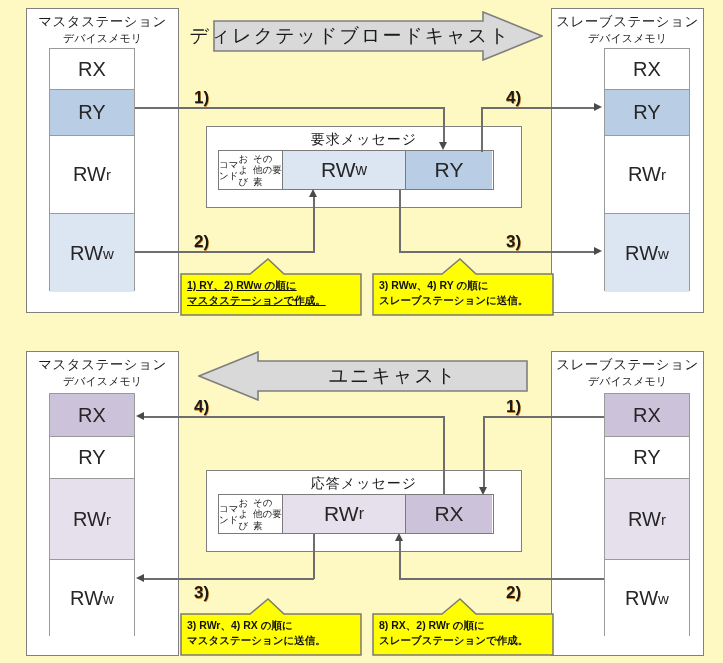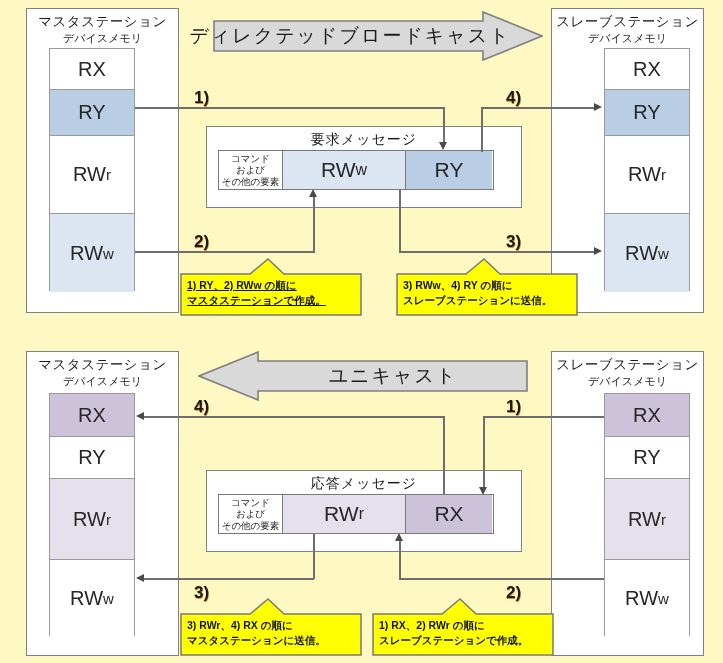--- a/index.html
+++ b/index.html
@@ -40,21 +40,21 @@
   .msgtitle{
     position:absolute;top:4px;left:0;width:100%;text-align:center;
     font-size:14px;letter-spacing:1px;color:#1a1a1a;
   }
   .msgrow{position:absolute;display:flex;border:1.5px solid #7a7a7a;box-sizing:border-box;}
   .seg{
     display:flex;align-items:center;justify-content:center;
     box-sizing:border-box;font-size:21px;color:#262626;
   }
   .seg.cmd{
-    font-size:9.5px;line-height:11.5px;flex-direction:column;
+    font-size:9.5px;line-height:11.5px;
     border-right:1.5px solid #7a7a7a;background:#ffffff;color:#1a1a1a;
     letter-spacing:0px;
   }
   .seg .sub{font-size:16px;}
   .seg.mid{border-right:1.5px solid #7a7a7a;}
 
   
   .stepnum{
     font-size:17px;font-weight:bold;color:#1a1a1a;
     text-shadow:0.5px 0.5px 0 #d88a2a;
@@ -175,21 +175,21 @@
     <div class="calloutwrap" style="left:180px;top:258px;width:182px;height:58px;">
       <svg width="182" height="58" viewBox="0 0 182 58" style="position:absolute;left:0;top:0;">
         <polygon points="1,16 70,16 88,1 104,16 181,16 181,57 1,57" fill="#ffff00" stroke="#7a7a7a" stroke-width="1.5"></polygon>
       </svg>
       <div class="abs" style="left:7px;top:20px;width:172px;font-size:10.5px;line-height:15px;font-weight:bold;color:#111;text-decoration:underline;">
         <div>1) RY、2) RWw の順に</div>
         <div>マスタステーションで作成。</div>
       </div>
     </div>
 
-    <div class="calloutwrap" style="left:396px;top:258px;width:179px;height:58px;">
+    <div class="calloutwrap" style="left:372px;top:258px;width:179px;height:58px;">
       <svg width="182" height="58" viewBox="0 0 182 58" style="position:absolute;left:0;top:0;">
         <polygon points="1,16 70,16 88,1 104,16 181,16 181,57 1,57" fill="#ffff00" stroke="#7a7a7a" stroke-width="1.5"></polygon>
       </svg>
       <div class="abs" style="left:7px;top:20px;width:172px;font-size:10.5px;line-height:15px;font-weight:bold;color:#111;">
         <div>3) RWw、4) RY の順に</div>
         <div>スレーブステーションに送信。</div>
       </div>
     </div>
   </div>
 
@@ -296,19 +296,19 @@
         <div>3) RWr、4) RX の順に</div>
         <div>マスタステーションに送信。</div>
       </div>
     </div>
 
     <div class="calloutwrap" style="left:372px;top:258px;width:182px;height:58px;">
       <svg width="182" height="58" viewBox="0 0 182 58" style="position:absolute;left:0;top:0;">
         <polygon points="1,16 70,16 88,1 104,16 181,16 181,57 1,57" fill="#ffff00" stroke="#7a7a7a" stroke-width="1.5"></polygon>
       </svg>
       <div class="abs" style="left:7px;top:20px;width:172px;font-size:10.5px;line-height:15px;font-weight:bold;color:#111;">
-        <div>1) RX、2) RWr の順に</div>
+        <div>8) RX、2) RWr の順に</div>
         <div>スレーブステーションで作成。</div>
       </div>
     </div>
   </div>
 
 </div>
 
 </body></html>

